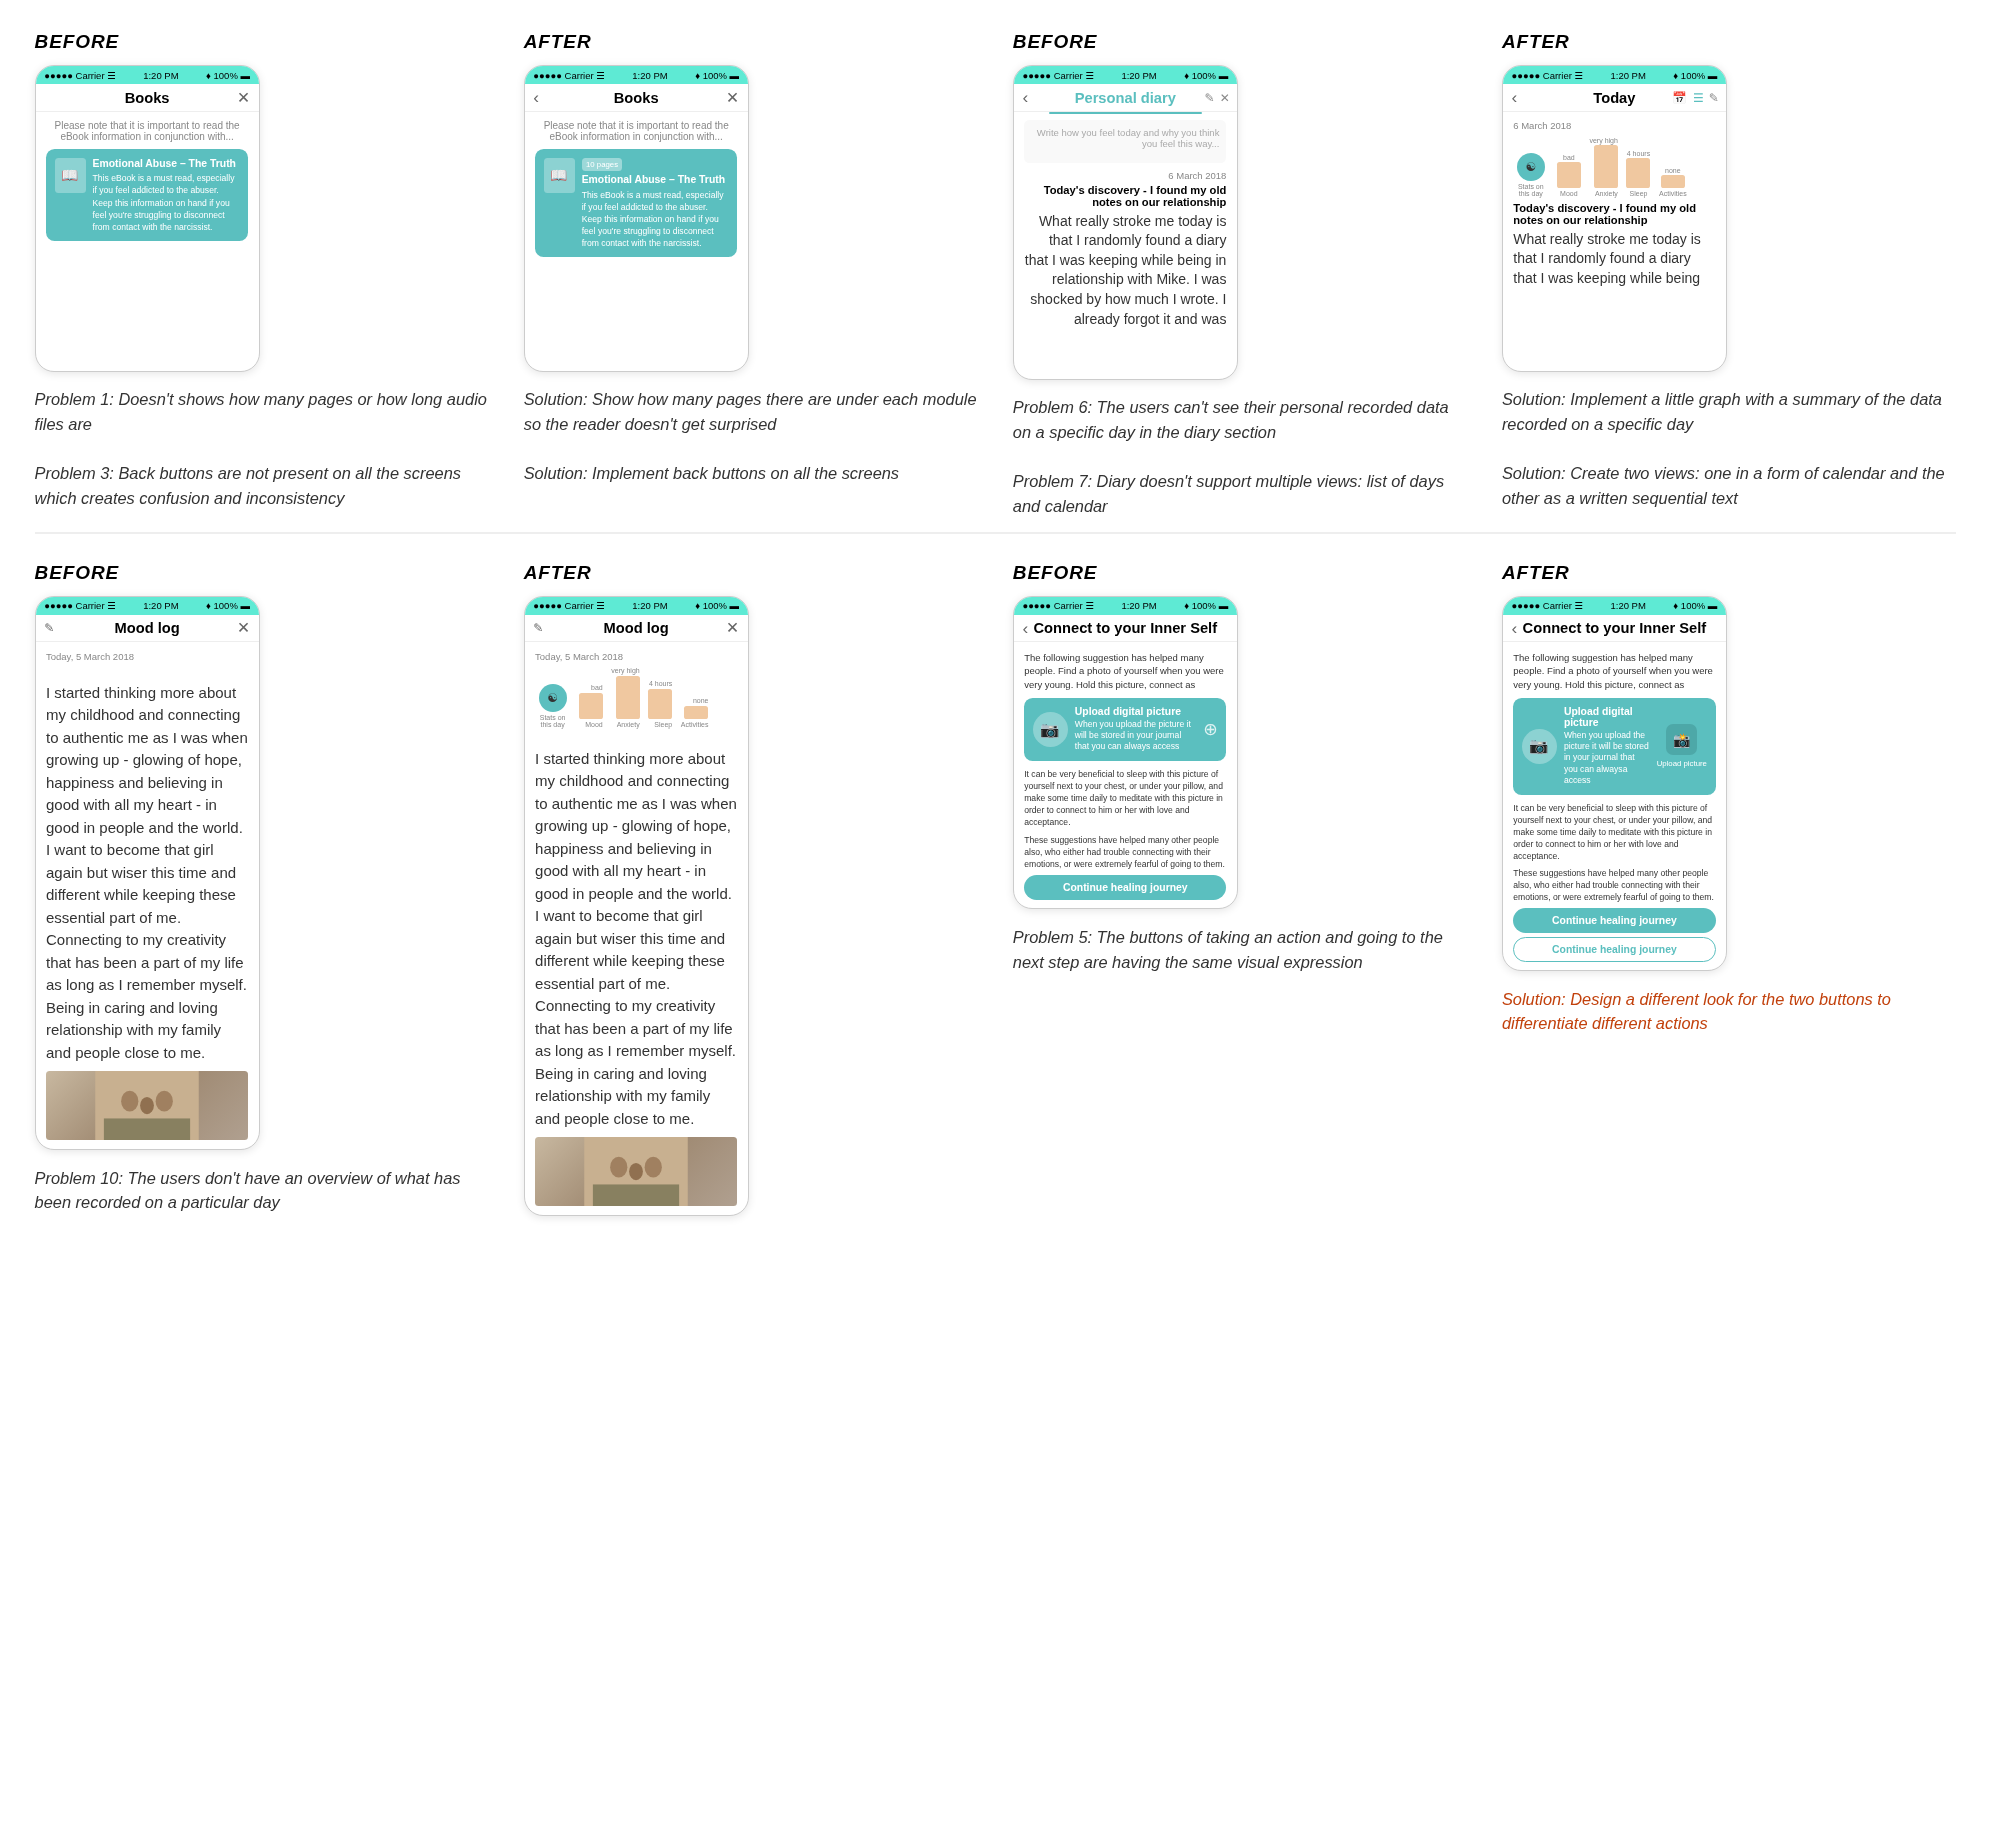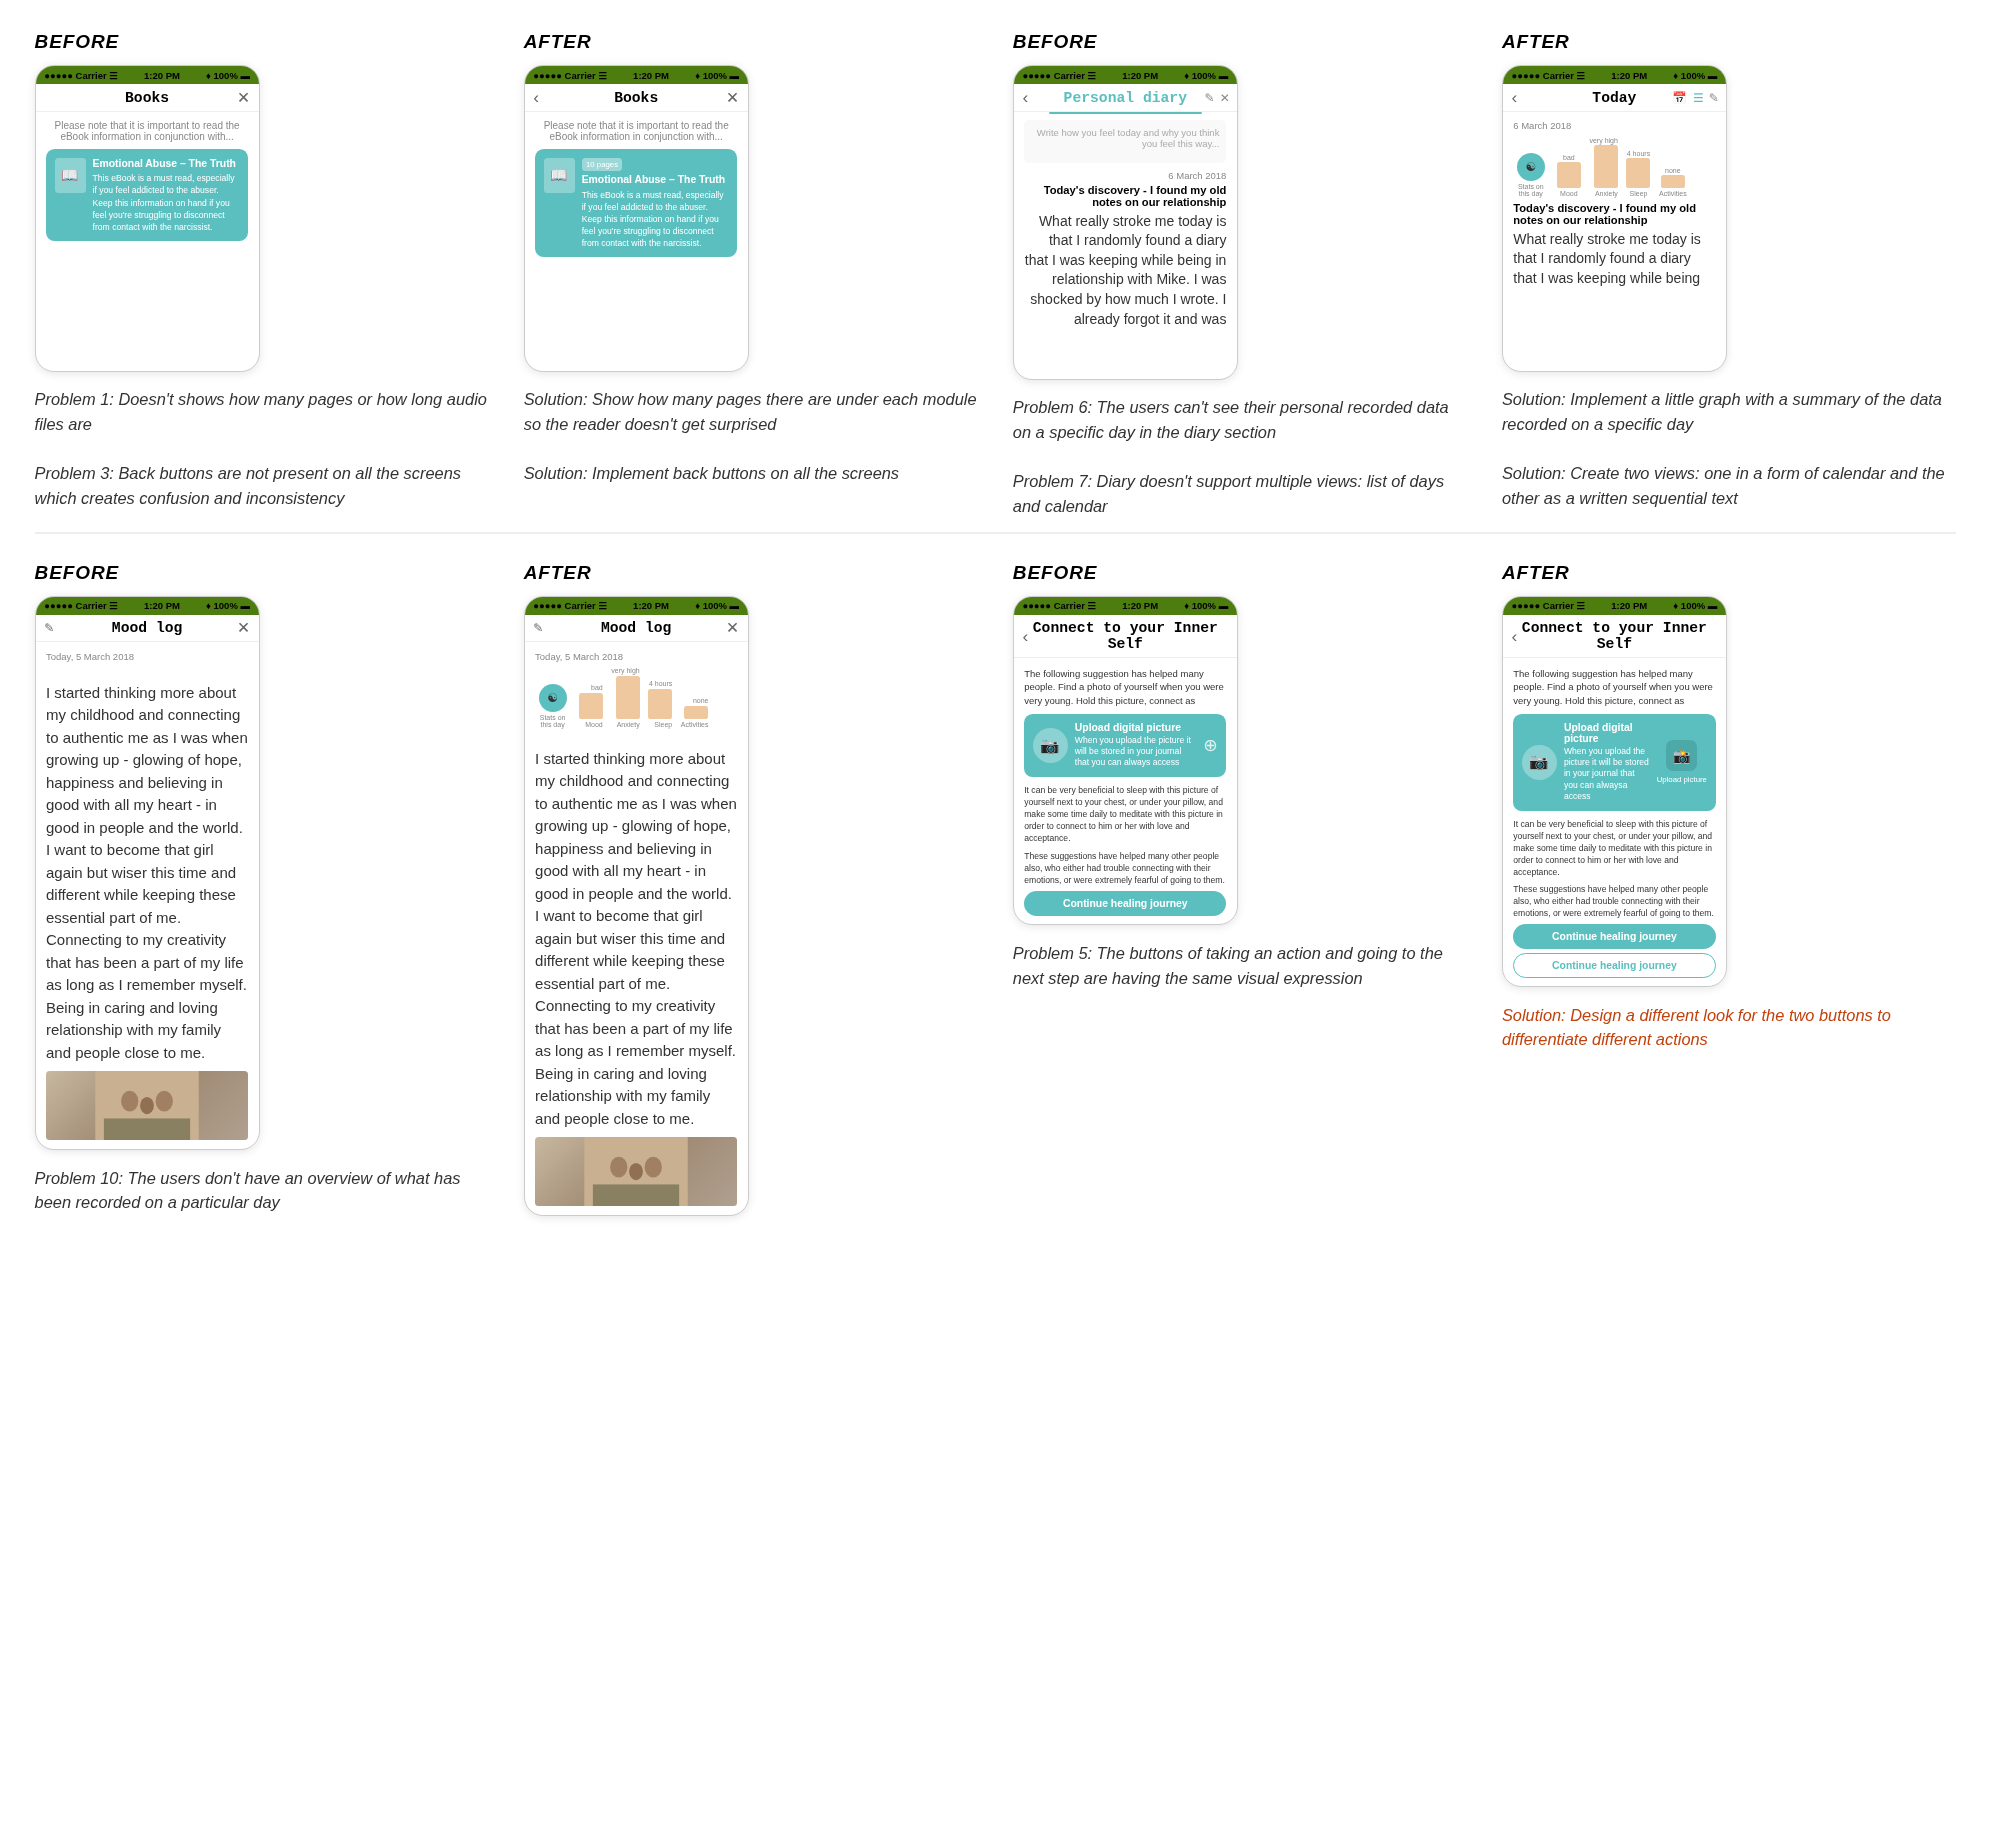--- a/index.html
+++ b/index.html
@@ -48,42 +48,41 @@
       width: 225px;
       border: 1.7px solid #ccc;
       border-radius: 19px;
       overflow: hidden;
       background: #fff;
       box-shadow: 0 1.7px 8.6px rgba(0,0,0,0.1);
       margin-bottom: 7px;
     }
 
     .phone-status-bar {
-      background: #4d7c0f;
+      background: #5eead4;
       display: flex;
       justify-content: space-between;
       padding: 3.5px 8.6px;
       font-size: 9.5px;
-      font-weight: 700;
+      font-weight: 400;
     }
 
     .phone-header {
       background: #fff;
       padding: 5.2px 8.6px;
       display: flex;
       align-items: center;
       justify-content: center;
       position: relative;
       border-bottom: 0.9px solid #eee;
     }
     .phone-header-title {
       font-size: 14.7px;
       font-weight: 600;
       text-align: center;
-      font-family: Liberation Mono, monospace;
     }
     .phone-header-back {
       position: absolute;
       left: 8.6px;
       font-size: 17.3px;
       color: #666;
     }
     .phone-header-close {
       position: absolute;
       right: 8.6px;

